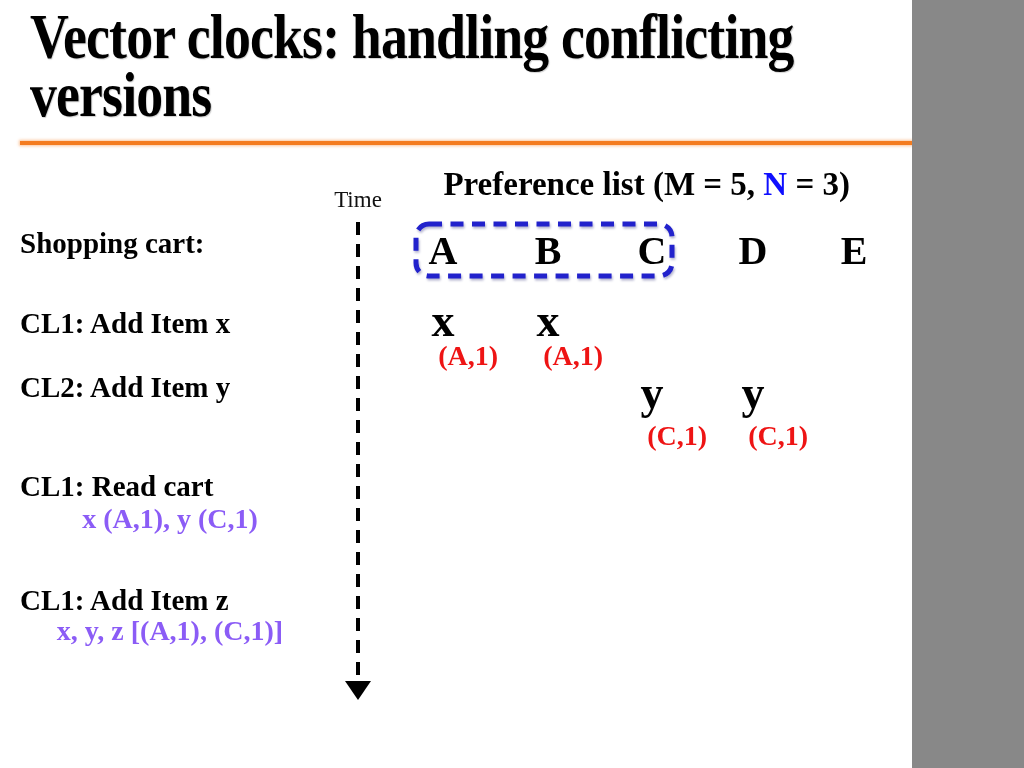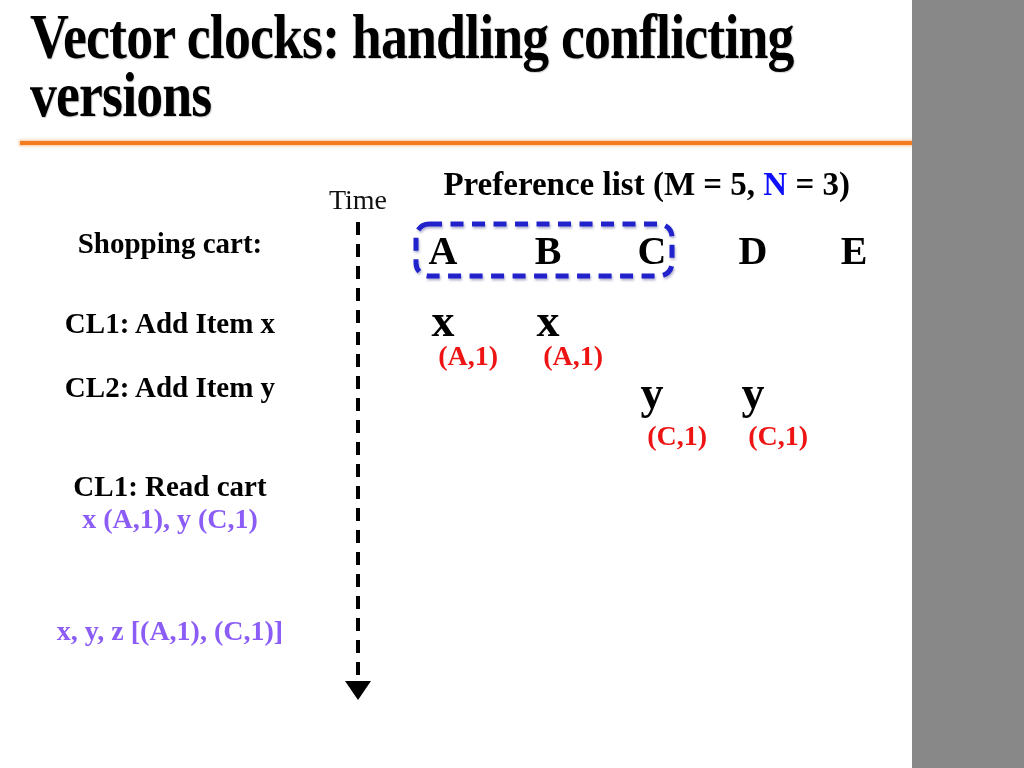--- a/index.html
+++ b/index.html
@@ -21,34 +21,34 @@
   }
   
   .pref-heading{
     position:absolute;left:418px;top:164px;width:432px;text-align:right;
     font-size:33px;font-weight:bold;line-height:40px;white-space:nowrap;
   }
   .pref-heading .n-blue{color:#0f0fff;}
   
   .time-label{
     position:absolute;left:318px;top:184px;width:80px;text-align:center;
-    font-size:28px;font-weight:normal;line-height:32px;color:#111;
+    font-size:23px;font-weight:normal;line-height:32px;color:#111;
   }
   .time-line{
     position:absolute;left:356px;top:222px;width:4px;height:458px;
     background:repeating-linear-gradient(to bottom,#000 0 13px,transparent 13px 22px);
   }
   .time-arrowhead{
     position:absolute;left:345px;top:681px;width:0;height:0;
     border-left:13px solid transparent;border-right:13px solid transparent;
     border-top:19px solid #000;
   }
   
   .event{
-    position:absolute;left:20px;width:300px;text-align:center;
+    position:absolute;left:20px;width:300px;
     font-size:29px;font-weight:bold;line-height:30px;white-space:nowrap;
   }
   .event-detail{
     position:absolute;left:20px;width:300px;text-align:center;
     font-size:28px;font-weight:bold;line-height:30px;color:#8b5cf6;white-space:nowrap;
   }
   
   .node{
     position:absolute;top:229px;width:70px;text-align:center;
     font-size:40px;font-weight:bold;line-height:44px;
@@ -84,20 +84,21 @@
 
   <div class="time-label">Time</div>
   <div class="time-line"></div>
   <div class="time-arrowhead"></div>
 
   <div class="event" style="top:228px;">Shopping cart:</div>
   <div class="event" style="top:308px;">CL1: Add Item x</div>
   <div class="event" style="top:372px;">CL2: Add Item y</div>
   <div class="event" style="top:471px;">CL1: Read cart</div>
   <div class="event-detail" style="top:504px;">x (A,1), y (C,1)</div>
+  <div class="event" style="top:585px;">CL1: Add Item z</div>
   <div class="event-detail" style="top:616px;">x, y, z [(A,1), (C,1)]</div>
 
   <div class="node" style="left:408px;">A</div>
   <div class="node" style="left:513px;">B</div>
   <div class="node" style="left:617px;">C</div>
   <div class="node" style="left:718px;">D</div>
   <div class="node" style="left:819px;">E</div>
 
   <div class="pref-box">
     <svg width="262" height="60" style="filter:drop-shadow(1px 2px 1px rgba(90,90,150,0.45));">

